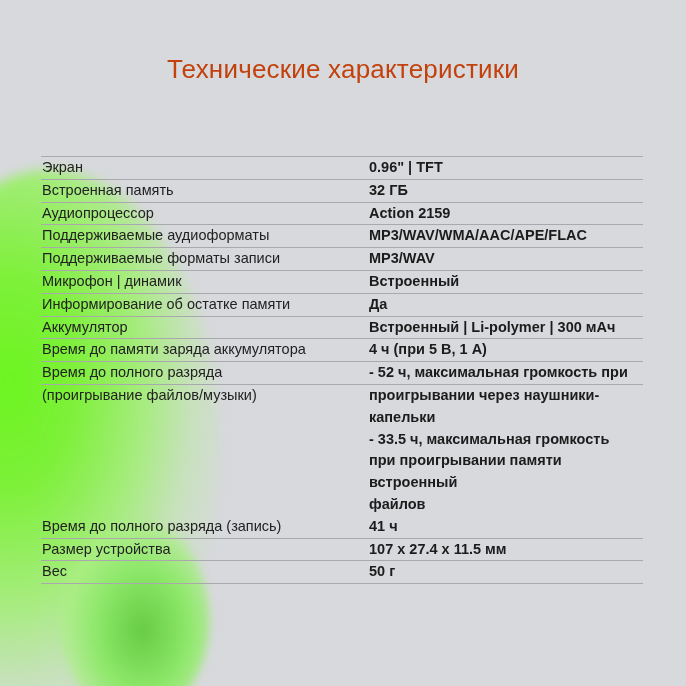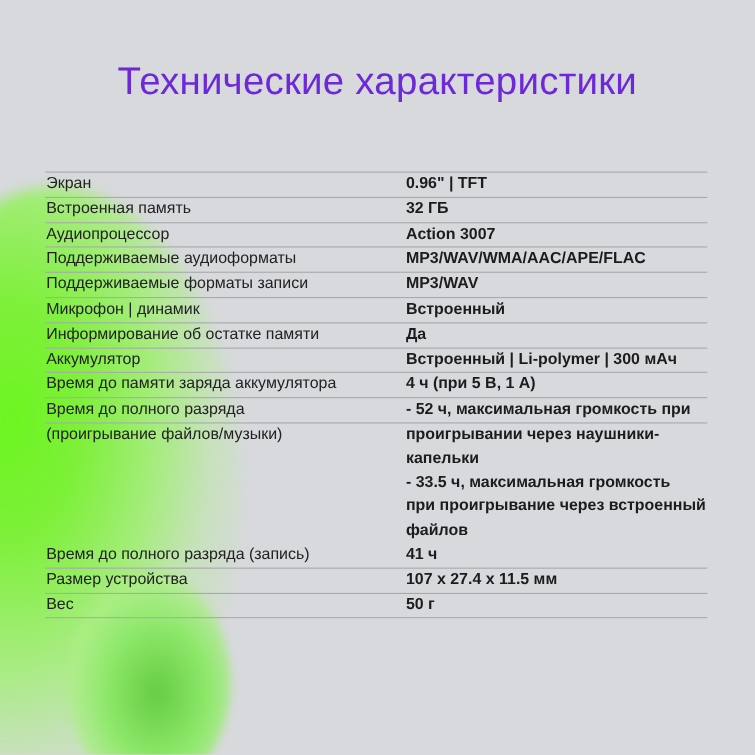--- a/index.html
+++ b/index.html
@@ -16,21 +16,21 @@
     filter:blur(6px);
   }
   .green-blob2 {
     position:absolute; left:60px; top:520px; width:150px; height:200px;
     border-radius:50%;
     background:radial-gradient(ellipse at 55% 55%, #66cc44 0%, #8ee86a 40%, rgba(170,240,130,0.6) 65%, rgba(216,217,221,0) 85%);
     filter:blur(4px);
   }
   .title {
     position:absolute; left:0; width:686px; top:54px;
-    text-align:center; font-size:35px; font-weight:500; color:#6d28d9;
+    text-align:center; font-size:26px; font-weight:500; color:#c2410c;
     letter-spacing:0.2px;
   }
   .table { position:absolute; left:41px; top:156px; width:602px; }
   .row {
     display:flex; border-top:1.5px solid #a9a9ad;
     font-size:14.5px; line-height:21.8px;
   }
   .row.last { border-bottom:1.5px solid #a9a9ad;justify-content:space-between; }
   .row.noborder { border-top:none; }
   .k { width:327px; padding-left:1px; color:#222; }
@@ -49,21 +49,21 @@
   <div class="row">
       <div class="k">Экран</div>
       <div class="v">0.96" | TFT</div>
     </div>
   <div class="row">
       <div class="k">Встроенная память</div>
       <div class="v">32 ГБ</div>
     </div>
   <div class="row">
       <div class="k">Аудиопроцессор</div>
-      <div class="v">Action 3007</div>
+      <div class="v">Action 2159</div>
     </div>
   <div class="row">
       <div class="k">Поддерживаемые аудиоформаты</div>
       <div class="v">MP3/WAV/WMA/AAC/APE/FLAC</div>
     </div>
   <div class="row">
       <div class="k">Поддерживаемые форматы записи</div>
       <div class="v">MP3/WAV</div>
     </div>
   <div class="row">
@@ -85,21 +85,21 @@
   <div class="row">
       <div class="k">Время до полного разряда</div>
       <div class="v">- 52 ч, максимальная громкость при</div>
     </div>
   <div class="row">
     <div class="k">(проигрывание файлов/музыки)</div>
     <div class="v multi">
       <div>проигрывании через наушники-</div>
       <div>капельки</div>
       <div>- 33.5 ч, максимальная громкость</div>
-      <div>при проигрывание через встроенный</div>
+      <div>при проигрывании памяти встроенный</div>
       <div>файлов</div>
     </div>
   </div>
   <div class="row noborder">
       <div class="k">Время до полного разряда (запись)</div>
       <div class="v">41 ч</div>
     </div>
   <div class="row">
       <div class="k">Размер устройства</div>
       <div class="v">107 x 27.4 x 11.5 мм</div>

